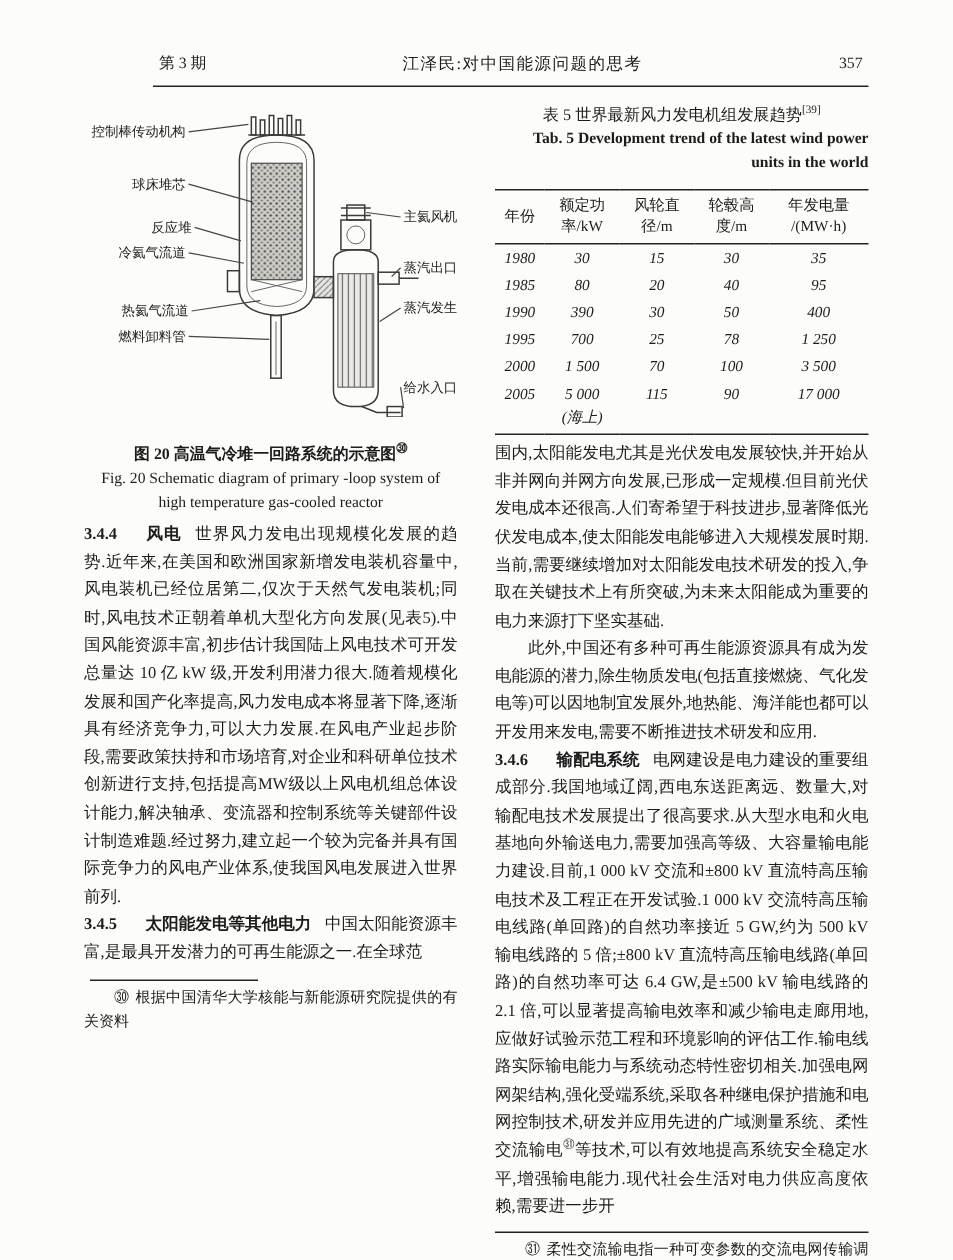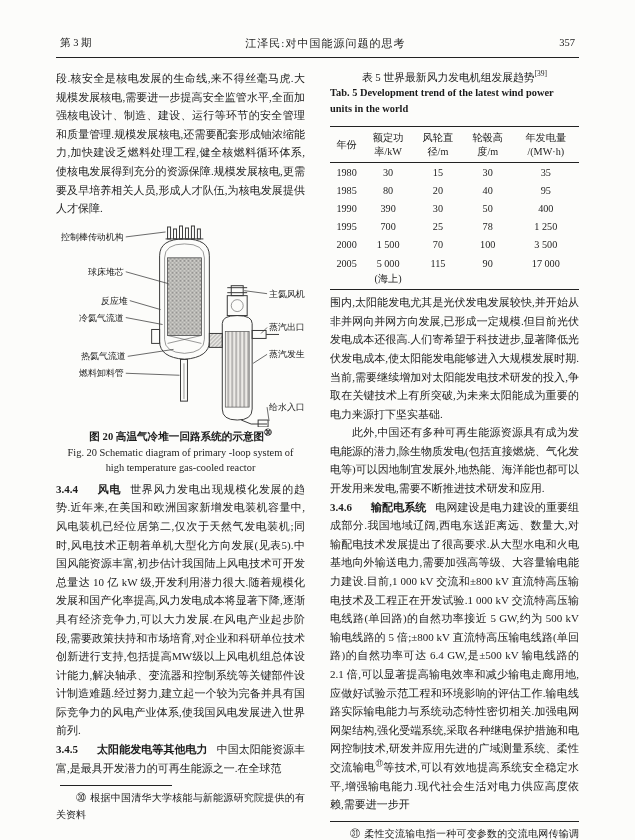--- a/index.html
+++ b/index.html
@@ -11,52 +11,53 @@
     font-size:11px;line-height:18.6px;
     overflow:hidden;
   }
   .page{padding:36px 56px 0 56px;}
   
   .hdr{
     display:flex;justify-content:space-between;align-items:flex-end;
     font-size:10.5px;line-height:14px;
     border-bottom:1.6px solid #222;
     padding:0 4px 7px 4px;
+    margin-left:46px;
   }
   .hdr .title{font-size:11px;letter-spacing:1px;}
   
   .cols{display:flex;gap:25px;margin-top:11px;}
   .col{width:249px;}
   p{margin:0;text-align:justify;}
   .indent{text-indent:2em;}
   .sec-num{font-weight:bold;margin-right:19px;}
   .sec-title{font-weight:bold;margin-right:9px;}
   sup{font-size:7.5px;line-height:0;}
   
   figure{margin:6px 0 4px 0;}
   svg{display:block;}
-  .figcap-cn{font-weight:bold;text-align:center;font-size:10.6px;line-height:16px;margin-top:2px;text-indent:0;}
+  .figcap-cn{font-weight:bold;text-align:center;font-size:10.6px;line-height:16px;margin-top:18px;text-indent:0;}
   .figcap-en{text-align:center;font-size:10.4px;line-height:15.5px;text-indent:0;}
   .fig-label{font-size:9px;fill:#1c1c1c;}
   .lead{stroke:#444;stroke-width:0.8;fill:none;}
   .draw{stroke:#3a3a3a;fill:none;stroke-width:1;}
   .drawthin{stroke:#555;fill:none;stroke-width:0.6;}
   
   .tbl-title-cn{font-weight:normal;text-align:center;font-size:10.8px;line-height:16px;text-indent:0;}
-  .tbl-title-en{font-weight:bold;text-align:left;font-size:10.4px;line-height:15.5px;text-indent:0;}
+  .tbl-title-en{font-weight:bold;text-align:right;font-size:10.4px;line-height:15.5px;text-indent:0;}
   table{
     width:100%;border-collapse:collapse;margin-top:10px;
     font-size:10.2px;
     border-top:1.6px solid #222;border-bottom:1.6px solid #222;
   }
   thead th{
     font-weight:normal;border-bottom:0.9px solid #222;
     padding:4px 0 4px 0;line-height:13.5px;vertical-align:middle;
   }
-  tbody td{text-align:center;padding:2.6px 0;line-height:13px;}
+  tbody td{text-align:center;padding:2.6px 0;line-height:13px;font-style:italic;}
   .note-row td{padding-top:0;padding-bottom:4px;}
   
   .fnrule-short{border-top:1.2px solid #222;width:112px;margin:8px 0 4px 4px;}
   .fnrule-long{border-top:1.6px solid #222;width:100%;margin:7px 0 4px 0;}
   .footnote{font-size:10px;line-height:16.5px;text-align:justify;}
   .fn-marker{margin-right:4px;}
   .spacer-sm{height:3px;}
 </style>
 </head>
 <body>
@@ -65,21 +66,20 @@
 
   <div class="hdr">
     <span>第 3 期</span>
     <span class="title">江泽民:对中国能源问题的思考</span>
     <span>357</span>
   </div>
 
   <div class="cols">
 
     <div class="col">
-      <p>段.核安全是核电发展的生命线,来不得丝毫马虎.大规模发展核电,需要进一步提高安全监管水平,全面加强核电设计、制造、建设、运行等环节的安全管理和质量管理.规模发展核电,还需要配套形成铀浓缩能力,加快建设乏燃料处理工程,健全核燃料循环体系,使核电发展得到充分的资源保障.规模发展核电,更需要及早培养相关人员,形成人才队伍,为核电发展提供人才保障.</p>
 
       <figure>
         <svg width="249" height="203" viewBox="0 0 250 204" aria-hidden="true">
           <defs>
             <pattern id="pebbles" width="4" height="4" patternUnits="userSpaceOnUse">
               <rect width="4" height="4" fill="#cfcec9"></rect>
               <circle cx="1" cy="1" r="0.8" fill="#4b4b4b"></circle>
               <circle cx="3" cy="3" r="0.7" fill="#6a6a6a"></circle>
             </pattern>
             <pattern id="hatch" width="4" height="4" patternUnits="userSpaceOnUse">

